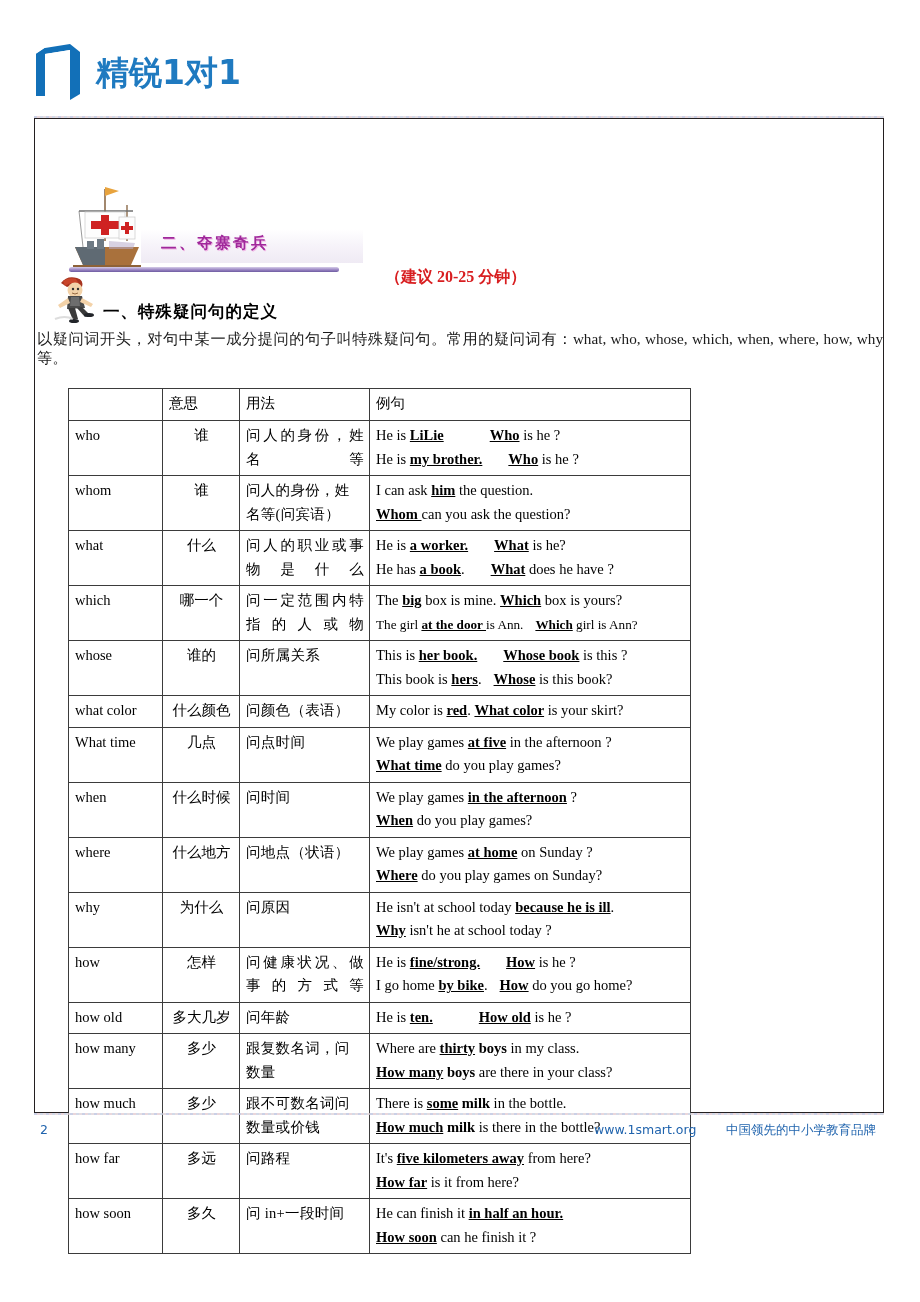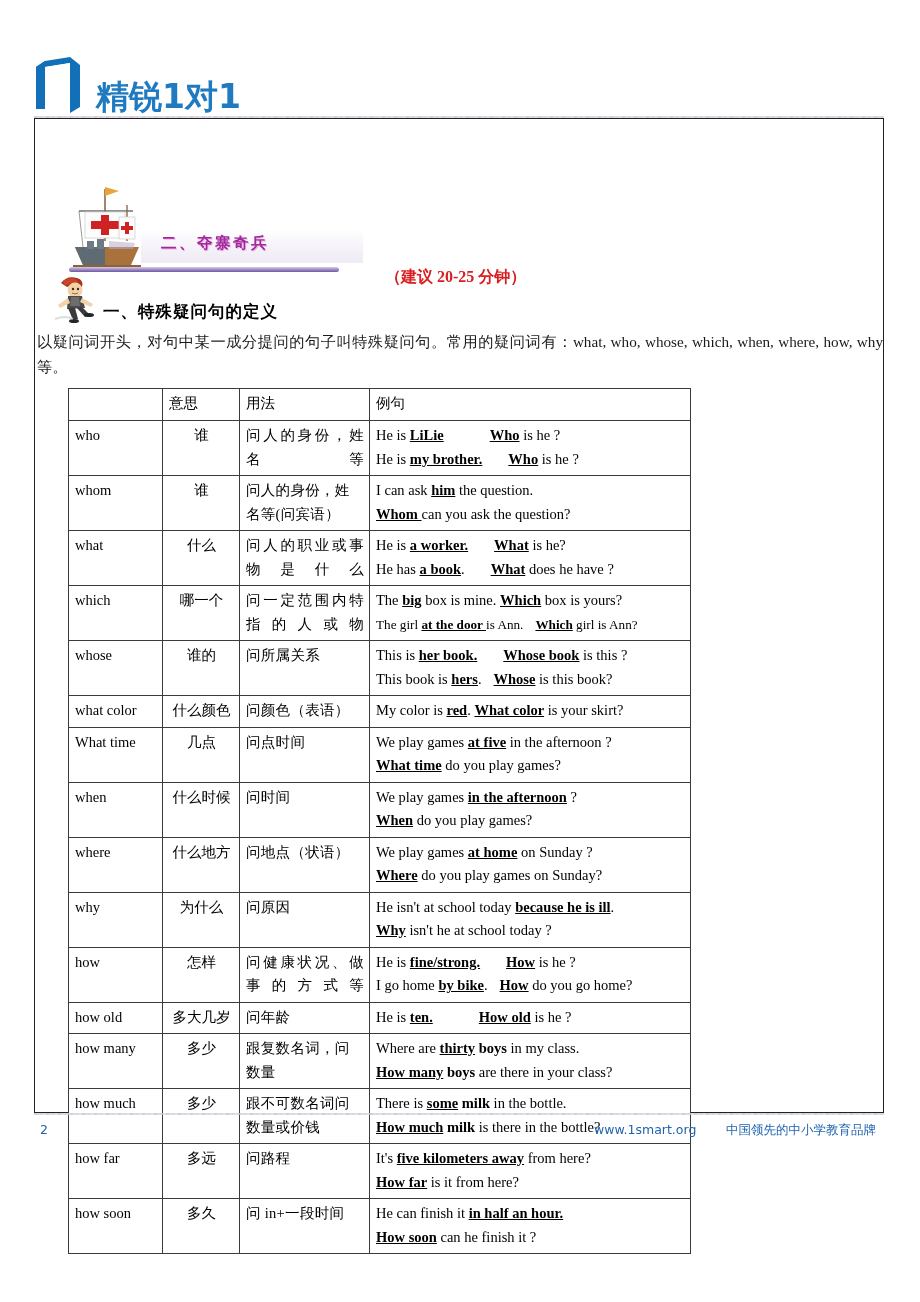--- a/index.html
+++ b/index.html
@@ -14,24 +14,24 @@
     position: relative;
     font-family: "Liberation Serif", "DejaVu Serif", serif;
     color: #000;
     overflow: hidden;
   }
 
   
   .brand-header {
     position: absolute;
     left: 34px;
-    top: 49px;
+    top: 40px;
     height: 64px;
     display: flex;
-    align-items: flex-end;
+    align-items: center;
     gap: 14px;
   }
   .brand-logo {
     width: 48px;
     height: 56px;
     position: relative;
   }
   .brand-title {
     font-family: "DejaVu Sans", "Liberation Sans", sans-serif;
     font-size: 33px;
@@ -161,21 +161,21 @@
     white-space: nowrap;
   }
 
   
   .intro {
     position: absolute;
     left: 2px;
     top: 162px;
     width: 846px;
     font-size: 15.2px;
-    line-height: 25px;
+    line-height: 19px;
     color: #1a1a1a;
     text-align: justify;
   }
 
   
   .grammar-table {
     position: absolute;
     left: 33px;
     top: 221px;
     width: 622px;

